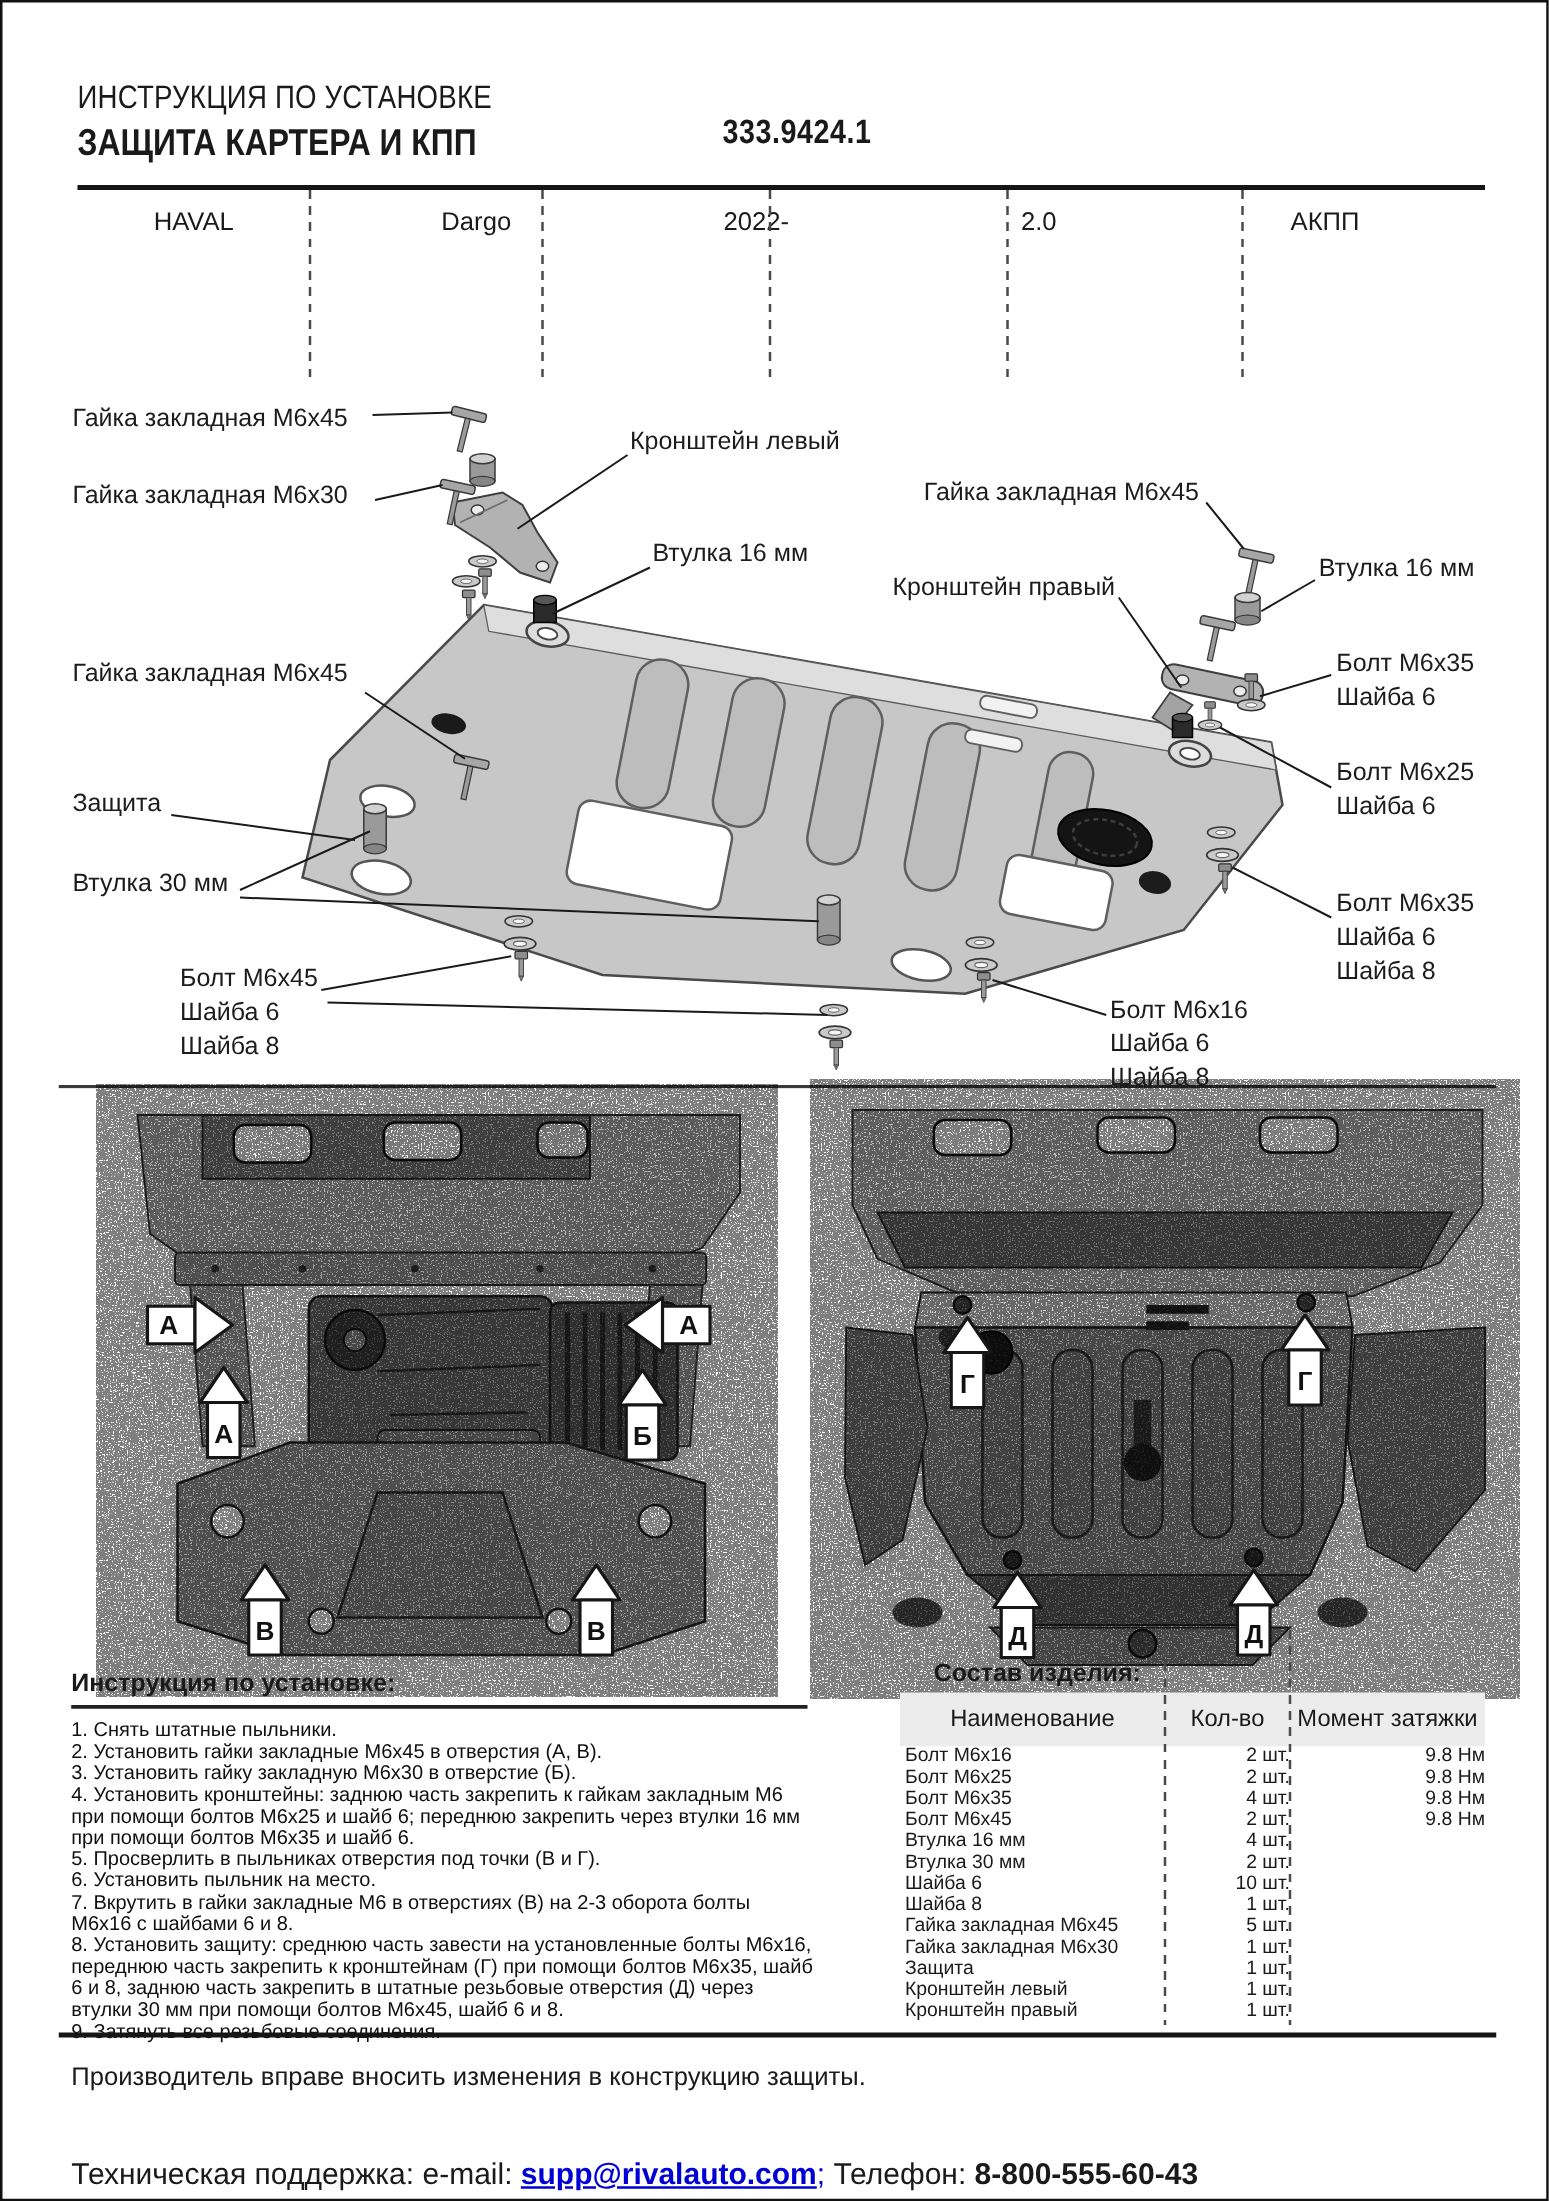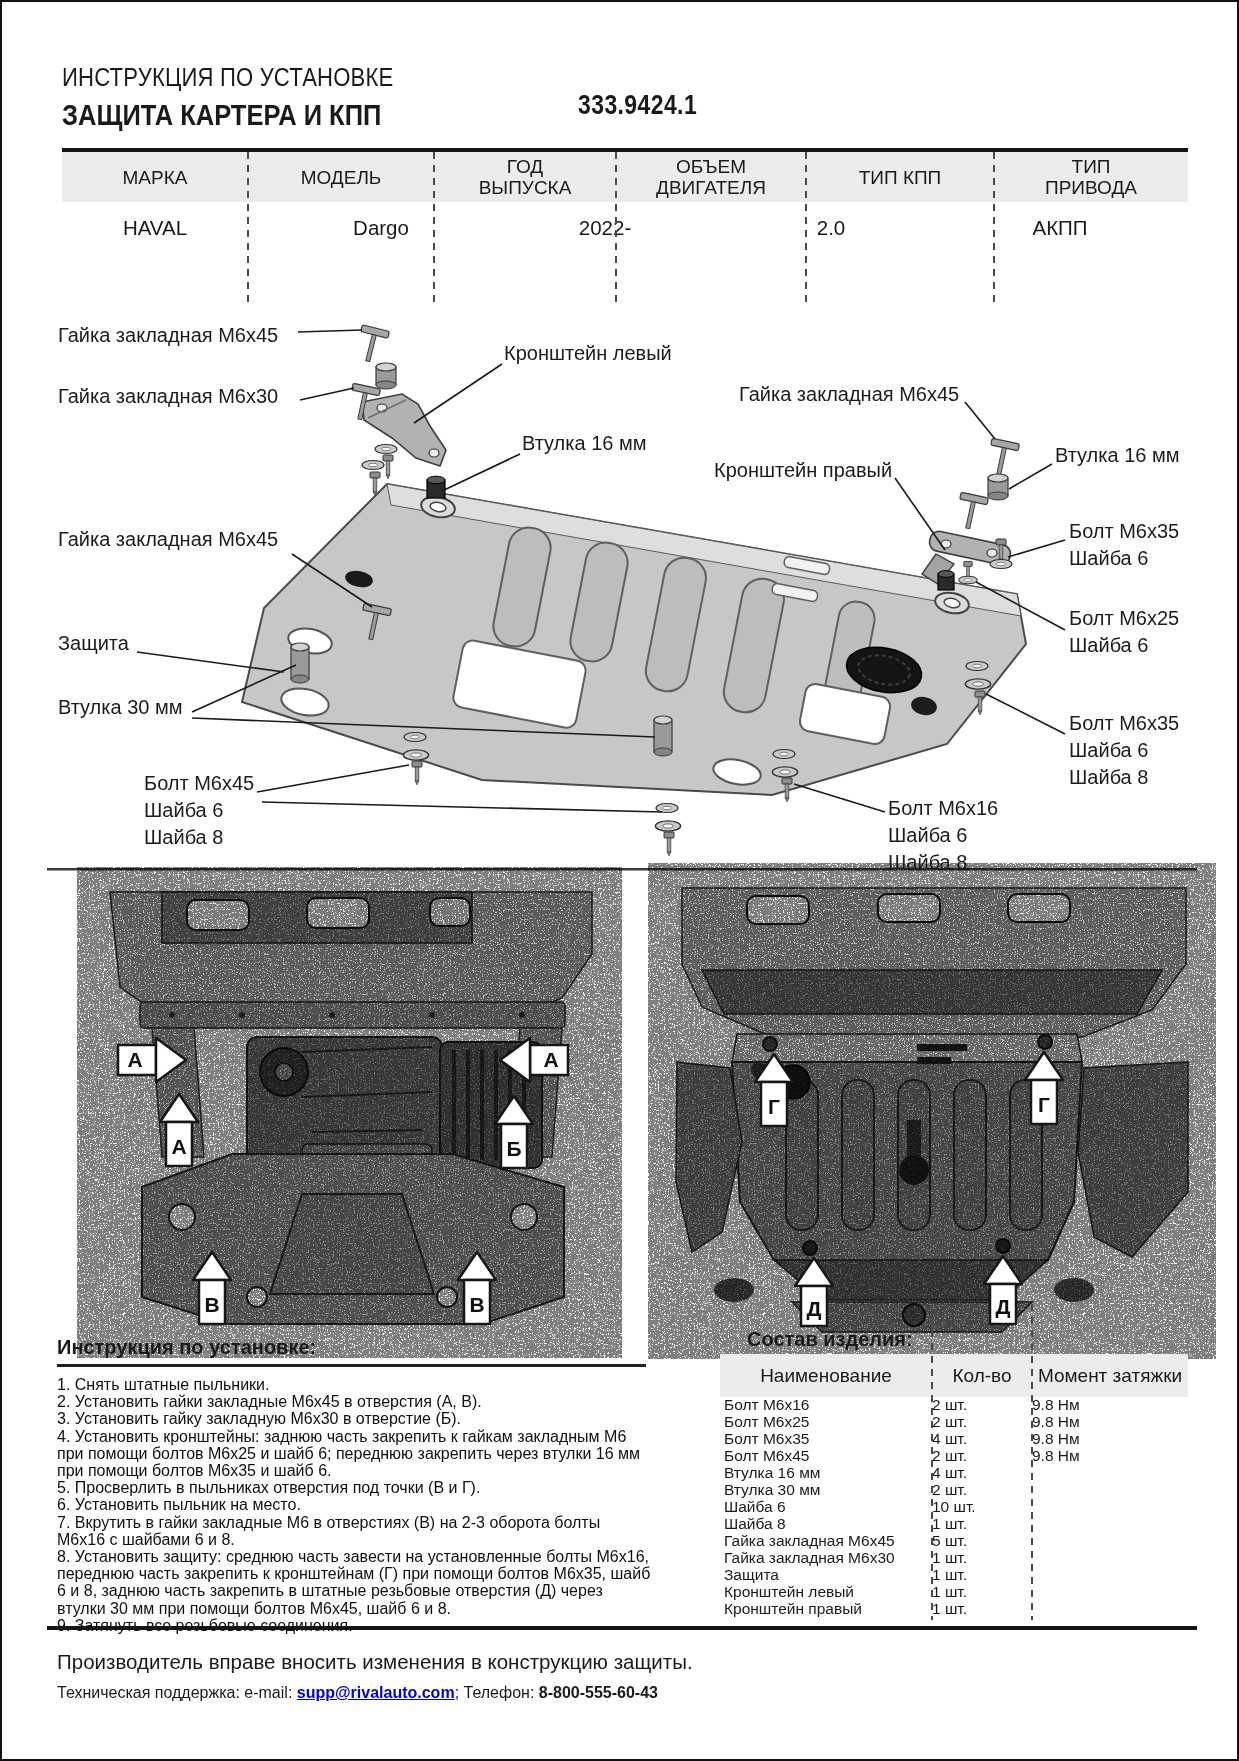--- a/index.html
+++ b/index.html
@@ -30,24 +30,24 @@
   .steps{position:absolute;left:55px;top:1374px;width:594px;font-size:16px;line-height:17.2px;color:#101010;}
   .steps div{margin:0;}
 
   .pt-head{position:absolute;left:718px;top:1352px;width:468px;height:43px;background:#ececec;
            display:grid;grid-template-columns:212px 100px 156px;align-items:center;}
   .pt-head div{text-align:center;font-size:19px;}
   .pt-rows{position:absolute;left:718px;top:1394px;width:468px;}
   .pt-row{display:grid;grid-template-columns:212px 100px 156px;height:17px;align-items:center;}
   .pt-row div{font-size:15.5px;}
   .pt-row .c0{text-align:left;padding-left:4px;}
-  .pt-row .c1,.pt-row .c2{text-align:left;}
+  .pt-row .c1,.pt-row .c2{text-align:right;}
 
   .foot1{left:55px;top:1648px;font-size:20.5px;}
-  .foot2{left:55px;top:1682px;font-size:16px;}
+  .foot2{left:55px;top:1724px;font-size:24px;}
   .email{font-weight:700;text-decoration:underline;}
   .phone{font-weight:700;}
 
   svg text.arrtxt{font-family:"Liberation Sans",sans-serif;font-size:21px;font-weight:700;fill:#111;text-anchor:middle;}
   .artsvg{position:absolute;left:0;top:0;}
 </style>
 </head>
 <body>
 
 <div class="page">
@@ -328,31 +328,20 @@
       <text class="arrtxt" x="812" y="1314">Д</text>
       <text class="arrtxt" x="1001" y="1312">Д</text>
     </g>
   </svg>
 
   <div class="abs title1"><span class="cond">ИНСТРУКЦИЯ ПО УСТАНОВКЕ</span></div>
   <div class="abs title2"><span class="cond">ЗАЩИТА КАРТЕРА И КПП</span></div>
   <div class="abs partnum"><span class="cond">333.9424.1</span></div>
 
   <div class="abs vt">
-    <div class="vt-head">
-      <div>МАРКА</div>
-      <div>МОДЕЛЬ</div>
-      <div>ГОД
-ВЫПУСКА</div>
-      <div>ОБЪЕМ
-ДВИГАТЕЛЯ</div>
-      <div>ТИП КПП</div>
-      <div>ТИП
-ПРИВОДА</div>
-    </div>
     <div class="vt-row">
       <div>HAVAL</div>
       <div>Dargo</div>
       <div>2022-</div>
       <div>2.0</div>
       <div>АКПП</div>
       <div>ПОЛНЫЙ</div>
     </div>
   </div>
   <div class="vdash" style="left:245px;top:150px;height:153px;"></div>

